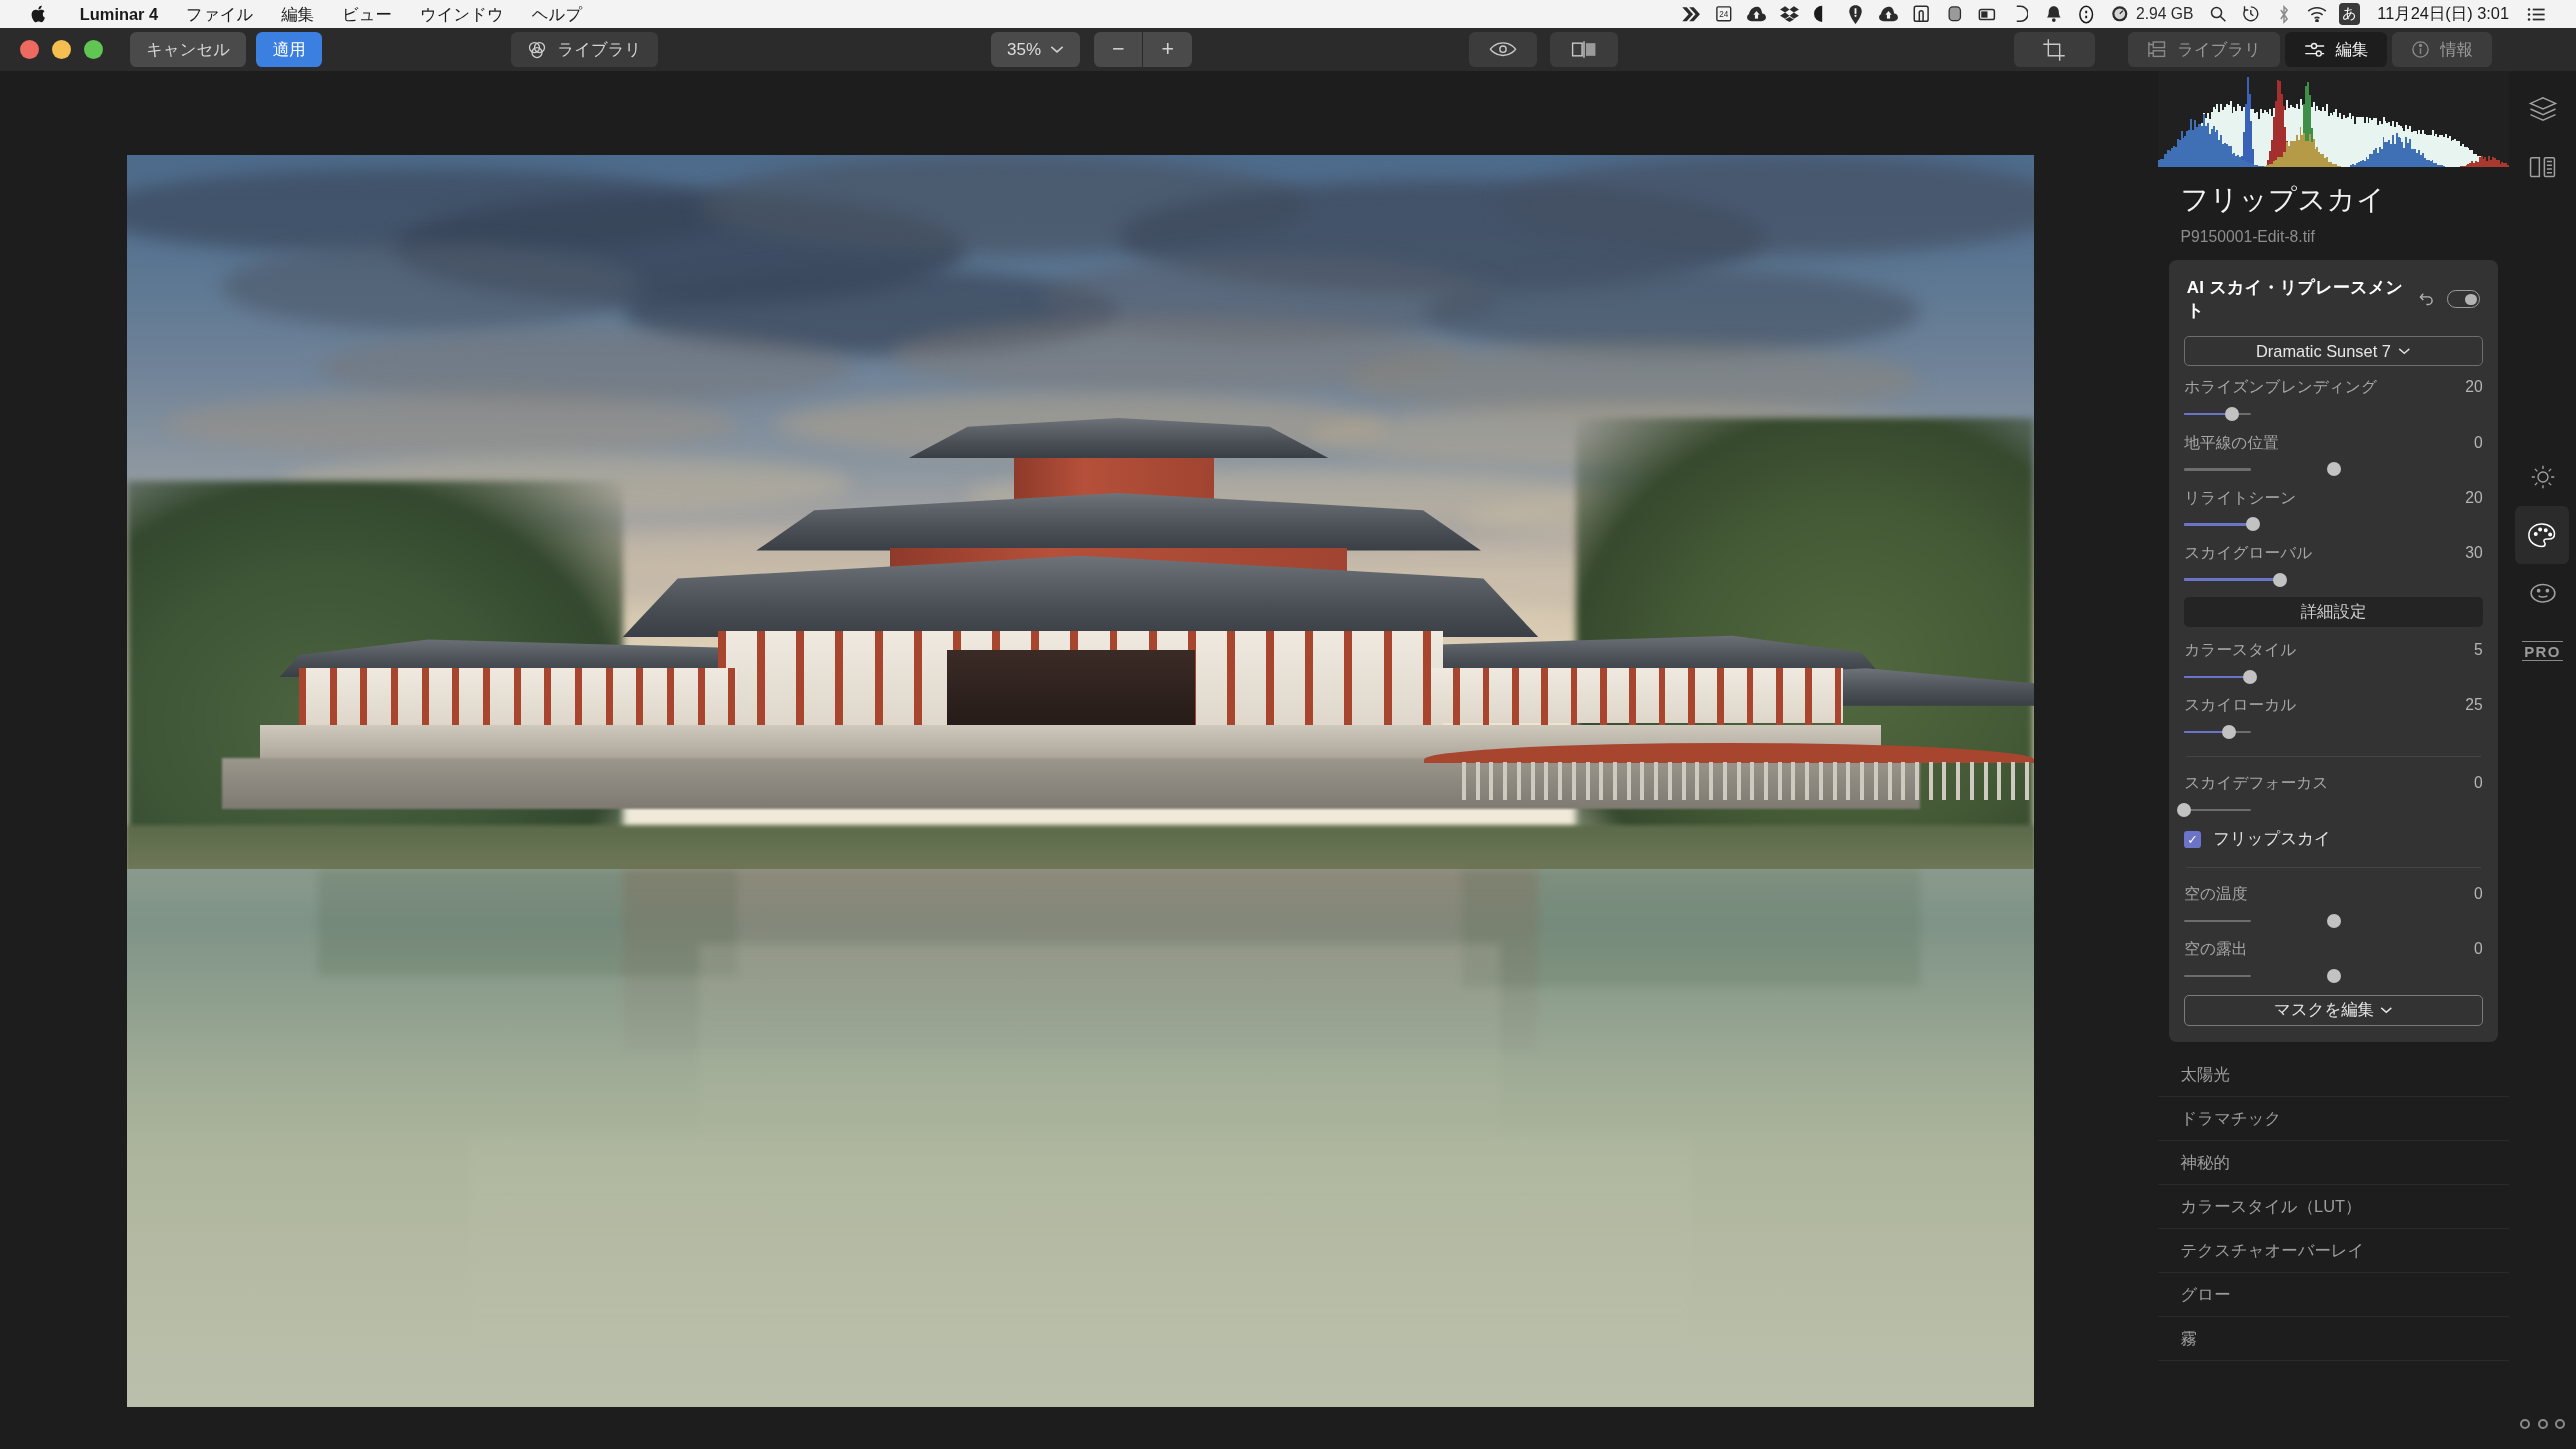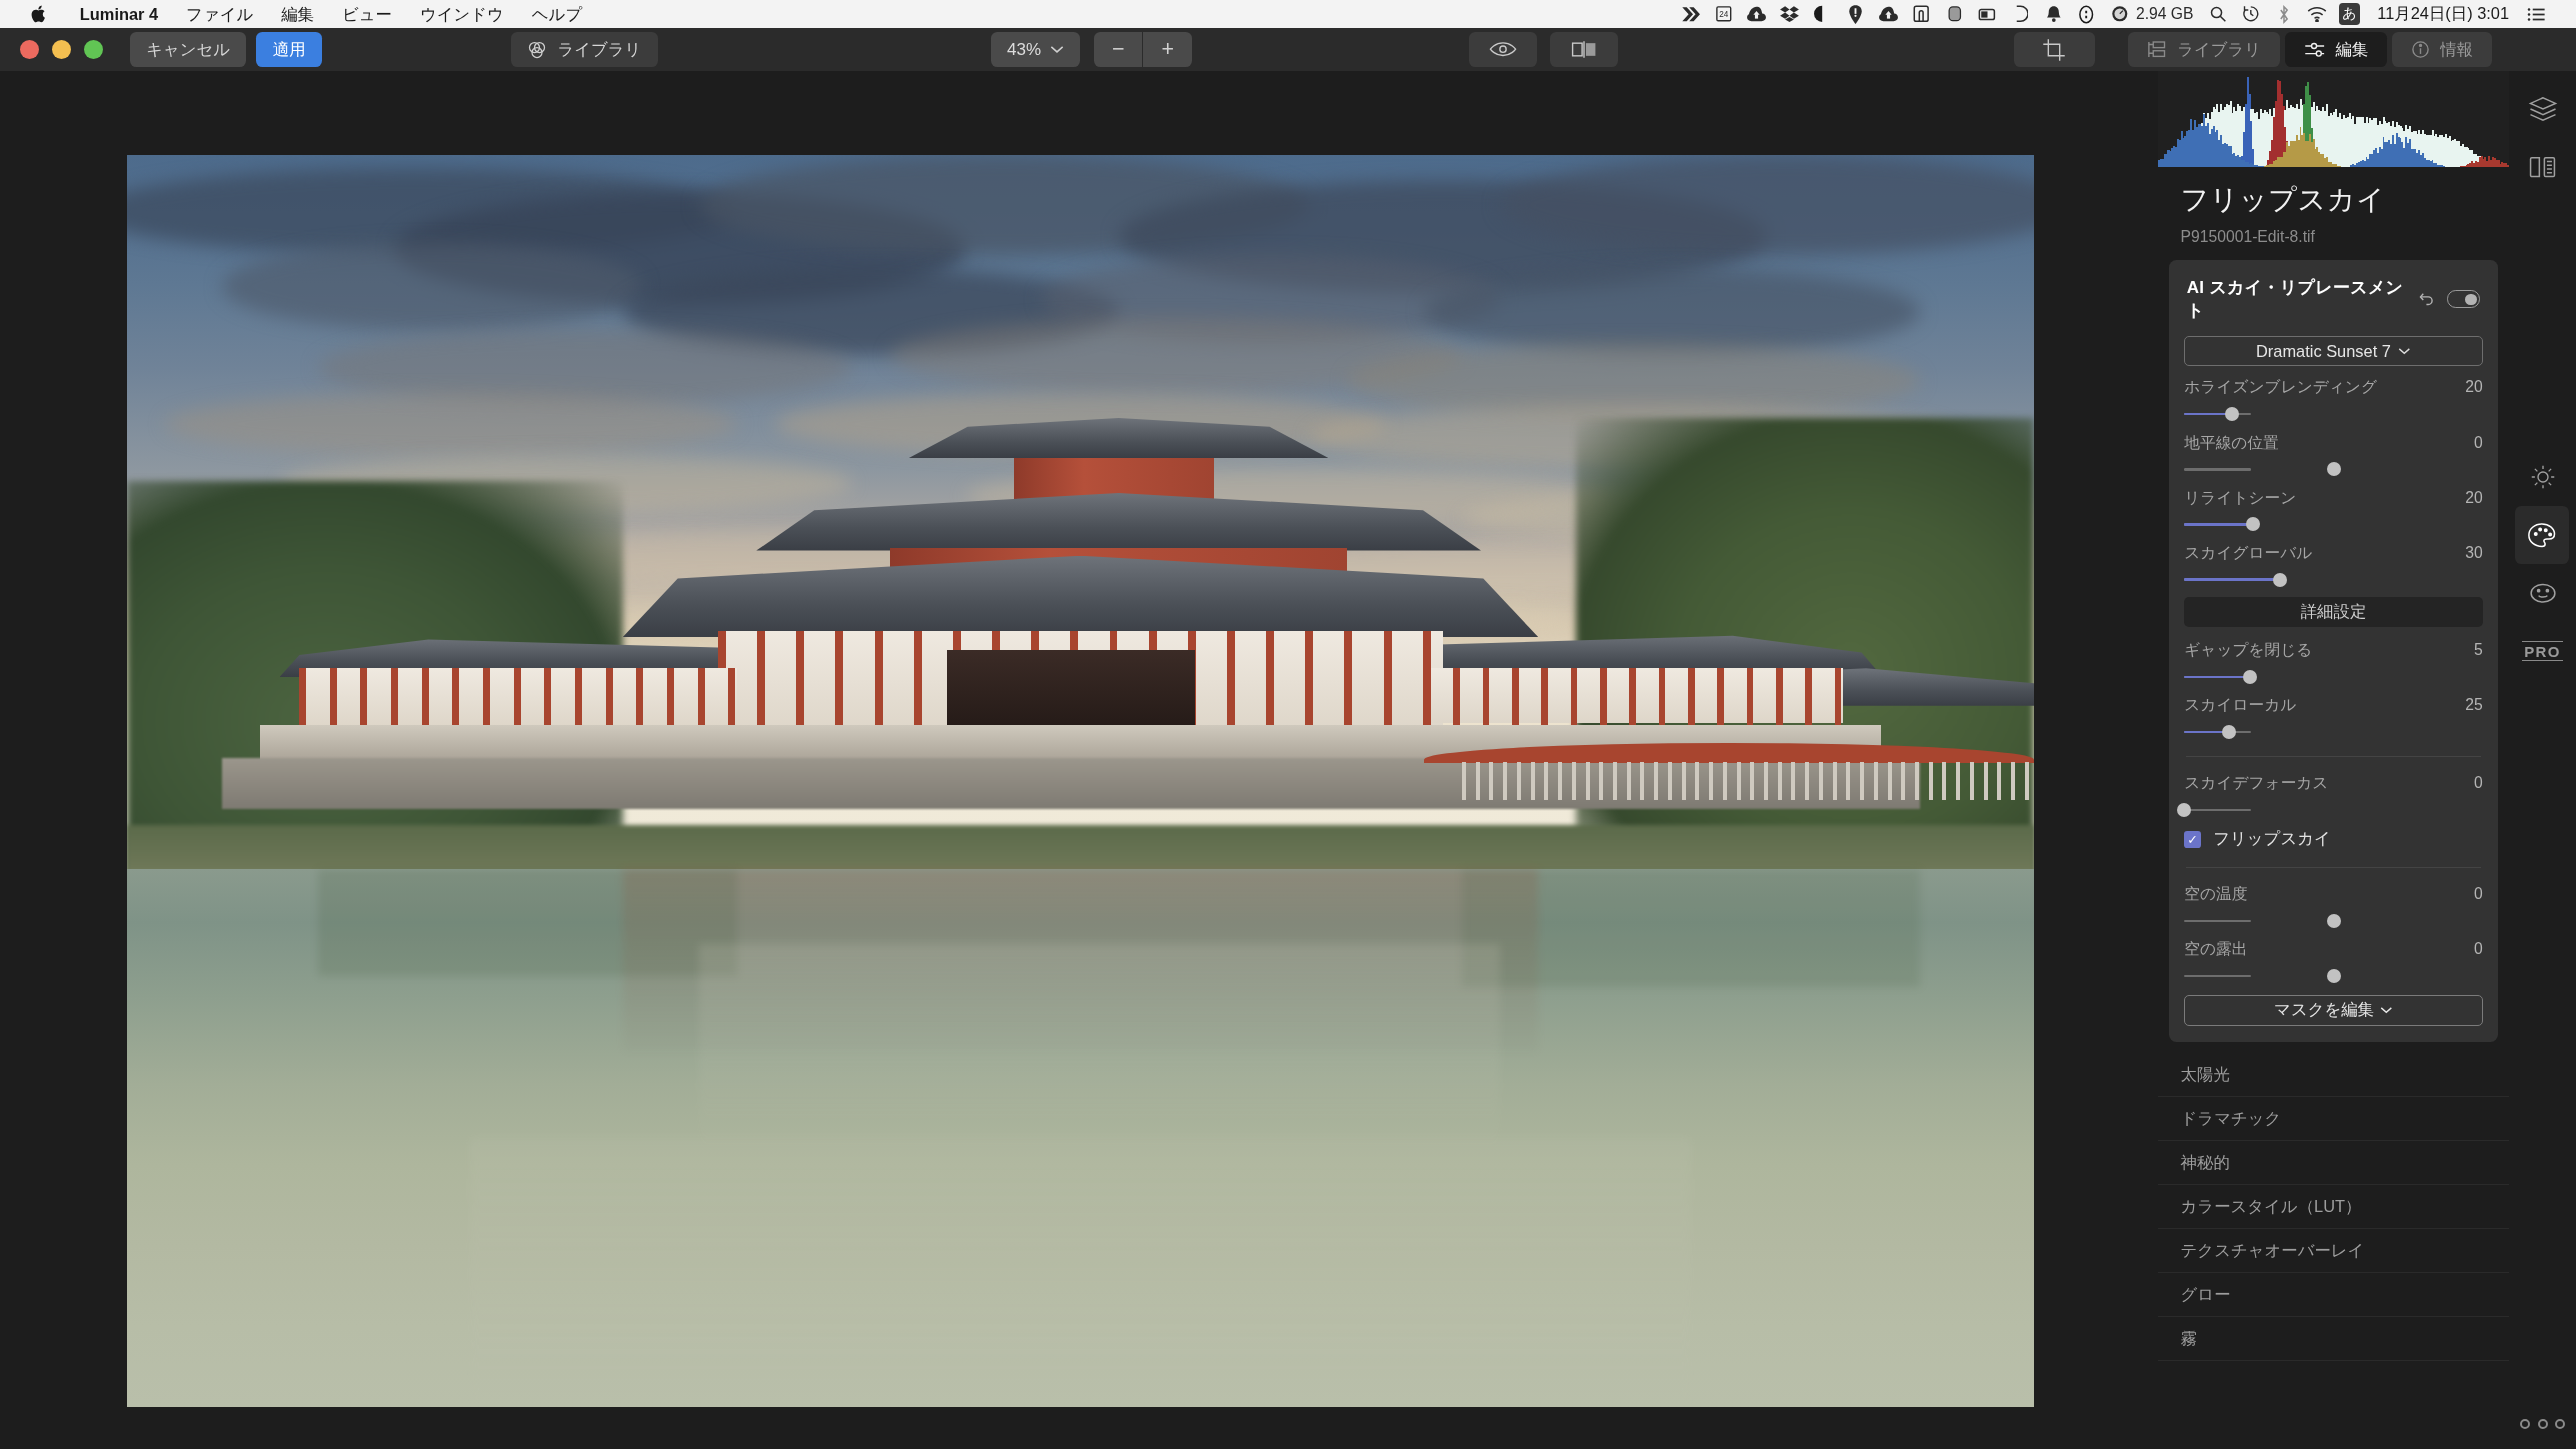--- a/index.html
+++ b/index.html
@@ -302,21 +302,21 @@
           <circle cx="12" cy="12" r="8"></circle>
             <circle cx="20" cy="12" r="8"></circle>
             <circle cx="16" cy="20" r="8"></circle>
         </svg>
         </span>
       <span>ライブラリ</span>
     </div>
 
     <div class="zoomwrap" style="margin-left:333px;">
       <div class="zoom-val">
-        <span>43%</span>
+        <span>35%</span>
         <span style="display:flex;">
           <svg width="14" height="8.8" viewBox="0 0 22 14" fill="none" stroke="#d0d0d0" stroke-width="2.4">
               <path d="M2 3l9 8 9-8"></path>
             </svg>
           </span>
       </div>
       <div class="zoom-pm">
         <div>−</div>
         <div>+</div>
       </div>
@@ -945,21 +945,21 @@
               <div class="knob" style="left:32%"></div>
             </div>
           </div>
         </div>
 
       <div class="btn-dark">詳細設定</div>
 
       <div id="sliders-mid">
           <div class="slider">
             <div class="srow">
-              <span class="slabel">ギャップを閉じる</span>
+              <span class="slabel">カラースタイル</span>
               <span class="sval">5</span>
             </div>
             <div class="track">
               <div class="rail"></div>
               <div class="fill" style="width:22%"></div>
               <div class="knob" style="left:22%"></div>
             </div>
           </div>
           <div class="slider">
             <div class="srow">

